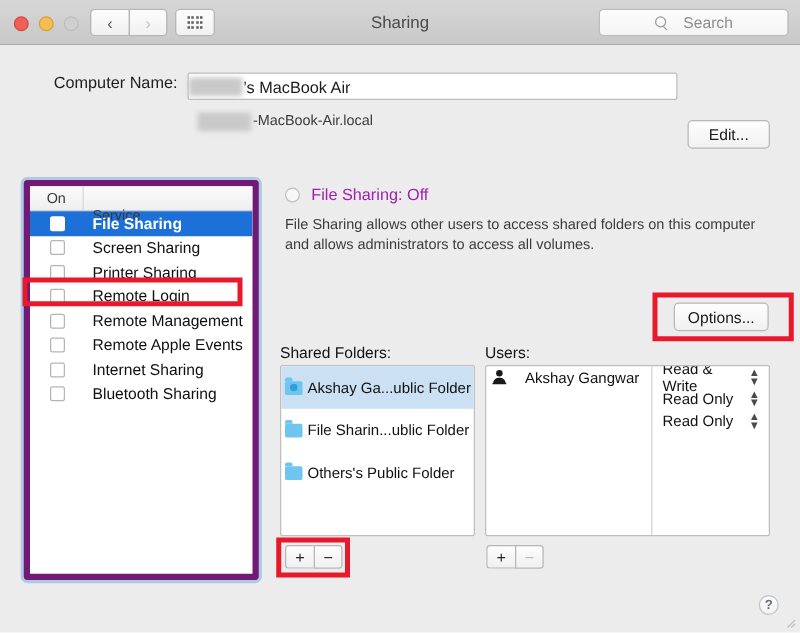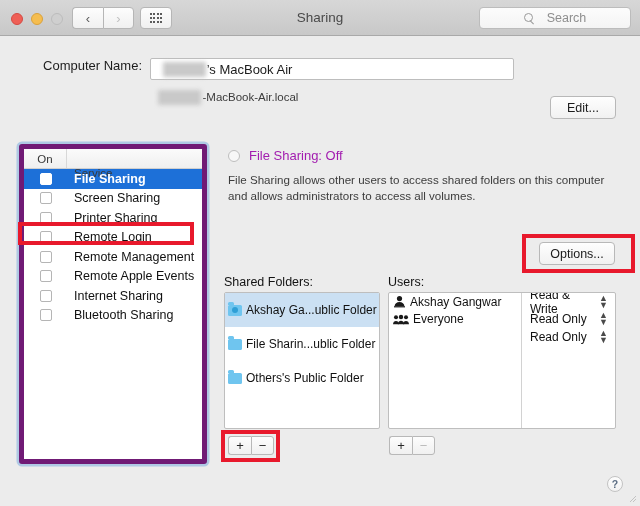--- a/index.html
+++ b/index.html
@@ -114,26 +114,26 @@
   
   #computer-name-row {
     position: absolute; left: 0; top: 22px; width: 100%;
     display: flex; align-items: flex-start;
   }
   #computer-name-label {
     width: 150px; text-align: right; padding-right: 8px;
     font-size: 13px; color: #1d1d1d;
   }
   #computer-name-input {
-    width: 364px; height: 22px;
+    width: 392px; height: 22px;
     background: #ffffff;
     border: 1px solid #bdbdbd;
     border-radius: 2px;
     display: flex; align-items: center;
-    padding-left: 12px;
+    padding-left: 0;
     font-size: 13px; color: #1c1c1c;
   }
   .redacted {
     display: inline-block;
     background: #c9c9c9;
     color: transparent;
     border-radius: 1px;
     filter: blur(2.2px);
     user-select: none;
     margin-right: 1px;
@@ -280,21 +280,21 @@
   }
   .folder-icon.home::after {
     content:''; position:absolute; left:4px; top:2.5px;
     width:6px; height:6px; border-radius:50%;
     background:#2f9fd6;
   }
 
   .user-row {
     height: 17.5px;
     display: flex; align-items: center;
-    padding-left: 4px; gap: 4px;
+    padding-left: 4px; gap: 14px;
     font-size: 12px; color: #111111;
   }
   .perm-row {
     height: 17.5px;
     display: flex; align-items: center; justify-content: space-between;
     padding: 0 7px 0 8px;
     font-size: 12px; color: #111111;
   }
   .stepper-arrows {
     font-size: 9px; color: #4a4a4a; line-height: 7px;
@@ -493,31 +493,20 @@
 
     <div id="users-list">
       <div id="users-names">
         <div class="user-row">
           <svg class="person-icon" width="13" height="13" viewBox="0 0 13 13">
             <circle cx="6.5" cy="3.6" r="2.6" fill="#1a1a1a"></circle>
             <path d="M1.6 11.3c0-2.6 2.2-4.2 4.9-4.2s4.9 1.6 4.9 4.2z" fill="#1a1a1a"></path>
             <rect x="1" y="11.2" width="11" height="1.2" fill="#1a1a1a"></rect>
           </svg>
           <span>Akshay Gangwar</span>
-        </div>
-        <div class="user-row">
-          <svg class="person-icon" width="16" height="13" viewBox="0 0 16 13">
-            <circle cx="3" cy="4.3" r="2" fill="#1a1a1a"></circle>
-            <circle cx="8" cy="4" r="2.2" fill="#1a1a1a"></circle>
-            <circle cx="13" cy="4.3" r="2" fill="#1a1a1a"></circle>
-            <path d="M0 11.2c0-2.1 1.4-3.3 3-3.3s3 1.2 3 3.3z" fill="#1a1a1a"></path>
-            <path d="M4.8 11.2c0-2.2 1.5-3.5 3.2-3.5s3.2 1.3 3.2 3.5z" fill="#1a1a1a"></path>
-            <path d="M10 11.2c0-2.1 1.4-3.3 3-3.3s3 1.2 3 3.3z" fill="#1a1a1a"></path>
-          </svg>
-          <span>Everyone</span>
         </div>
       </div>
 
       <div id="users-perms">
         <div class="perm-row">
           <span>Read &amp; Write</span>
           <span class="stepper-arrows">▲<br>▼</span>
         </div>
         <div class="perm-row">
           <span>Read Only</span>

